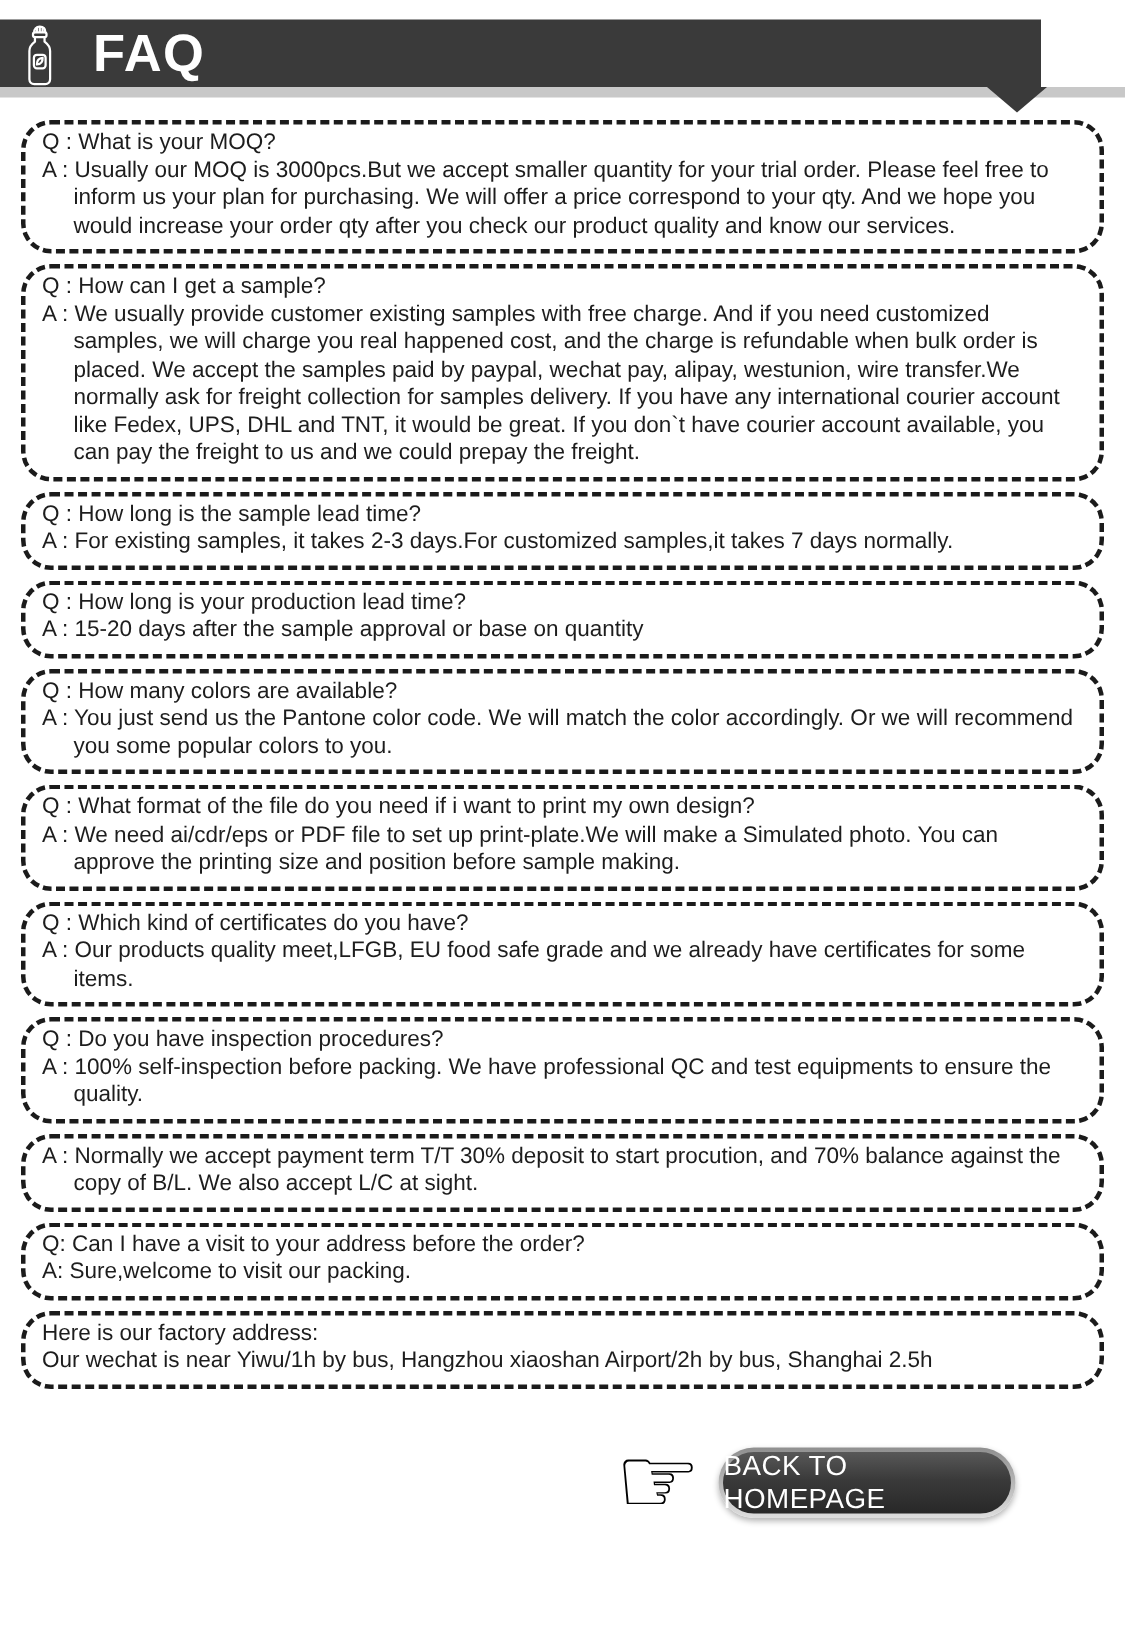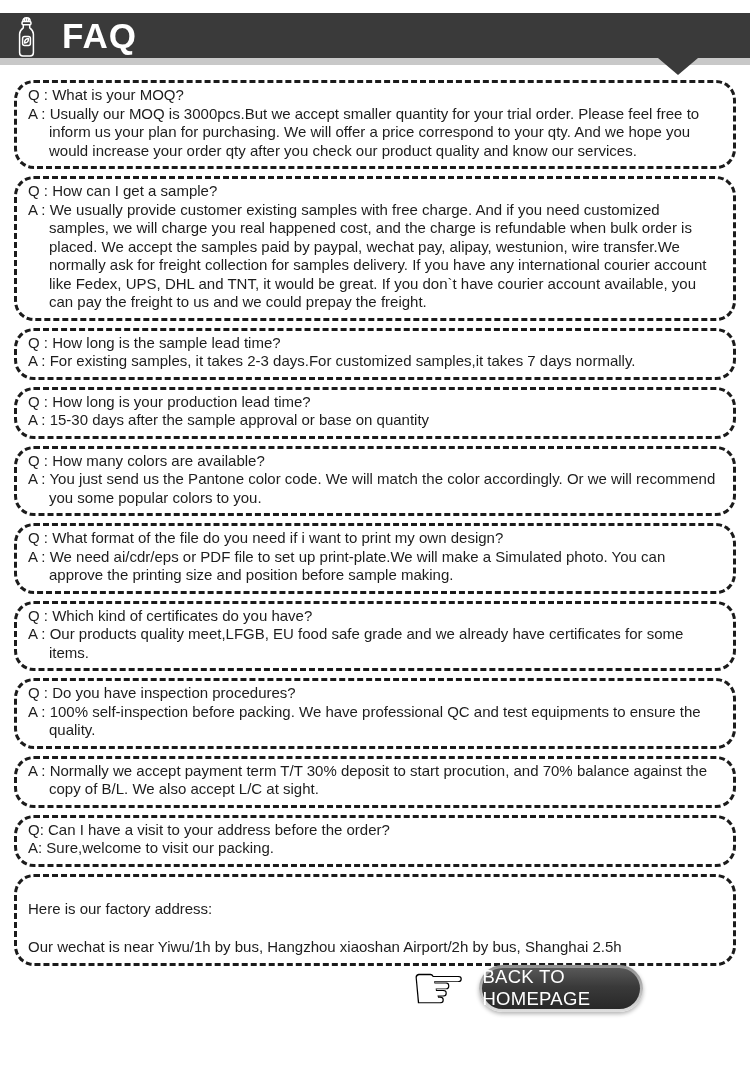--- a/index.html
+++ b/index.html
@@ -7,21 +7,21 @@
     width: 750px; height: 1092px;
     position: relative;
     background: #ffffff;
     font-family: "Liberation Sans", sans-serif;
     overflow: hidden;
   }
 
   
   .header-bar {
     position: absolute; top: 13px; left: 0;
-    width: 750px; height: 45px;
+    width: 694px; height: 45px;
     background: #3a3a3a;
     display: flex; align-items: center;
   }
   .bottle-wrap { margin-left: 13px; display: flex; align-items: center; }
   .faq-title {
     color: #ffffff;
     font-size: 35px; font-weight: bold;
     margin-left: 22px; letter-spacing: 1px;
   }
   .header-shadow {
@@ -47,42 +47,42 @@
     border: 3px dashed #1b1b1b;
     border-radius: 20px;
     padding: 3px 12px 6px 11px;
     margin-bottom: 7px;
     font-size: 15px;
     line-height: 18.5px;
     color: #1d1d1d;
   }
   .question { white-space: normal; }
   .answer   { padding-left: 21px; text-indent: -21px; }
-  .addr-line { white-space: normal; margin-top: 20px; }
+  .addr-line { white-space: normal; }
 
   
   .footer {
     position: absolute; top: 956px; left: 410px;
     display: flex; align-items: center;
   }
   .hand {
     font-family: "DejaVu Sans", sans-serif;
     font-size: 64px; line-height: 64px;
     color: #000000;
     user-select: none;
   }
   .btn-rim {
     margin-left: 12px;
     border-radius: 27px;
     padding: 3px;
     background: linear-gradient(180deg, #8f8f8f 0%, #dedede 100%);
     box-shadow: 0 2px 4px rgba(0,0,0,0.3);
   }
   .btn {
-    width: 158px; height: 41px;
+    width: 192px; height: 41px;
     border-radius: 24px;
     background: linear-gradient(180deg, #585858 0%, #3a3a3a 45%, #282828 100%);
     color: #ffffff;
     display: flex; align-items: center; justify-content: center;
     font-size: 18.5px; letter-spacing: 0.3px;
     cursor: pointer;
   }
 </style>
 </head>
 <body>
@@ -119,21 +119,21 @@
     <div class="answer">A : We usually provide customer existing samples with free charge. And if you need customized samples, we will charge you real happened cost, and the charge is refundable when bulk order is placed. We accept the samples paid by paypal, wechat pay, alipay, westunion, wire transfer.We normally ask for freight collection for samples delivery. If you have any international courier account like Fedex, UPS, DHL and TNT, it would be great. If you don`t have courier account available, you can pay the freight to us and we could prepay the freight.</div>
   </article>
 
   <article class="faq-box">
     <div class="question">Q : How long is the sample lead time?</div>
     <div class="answer">A : For existing samples, it takes 2-3 days.For customized samples,it takes 7 days normally.</div>
   </article>
 
   <article class="faq-box">
     <div class="question">Q : How long is your production lead time?</div>
-    <div class="answer">A : 15-30 days after the sample approval or base on quantity</div>
+    <div class="answer">A : 15-20 days after the sample approval or base on quantity</div>
   </article>
 
   <article class="faq-box">
     <div class="question">Q : How many colors are available?</div>
     <div class="answer">A : You just send us the Pantone color code. We will match the color accordingly. Or we will recommend you some popular colors to you.</div>
   </article>
 
   <article class="faq-box">
     <div class="question">Q : What format of the file do you need if i want to print my own design?</div>
     <div class="answer">A : We need ai/cdr/eps or PDF file to set up print-plate.We will make a Simulated photo. You can approve the printing size and position before sample making.</div>

